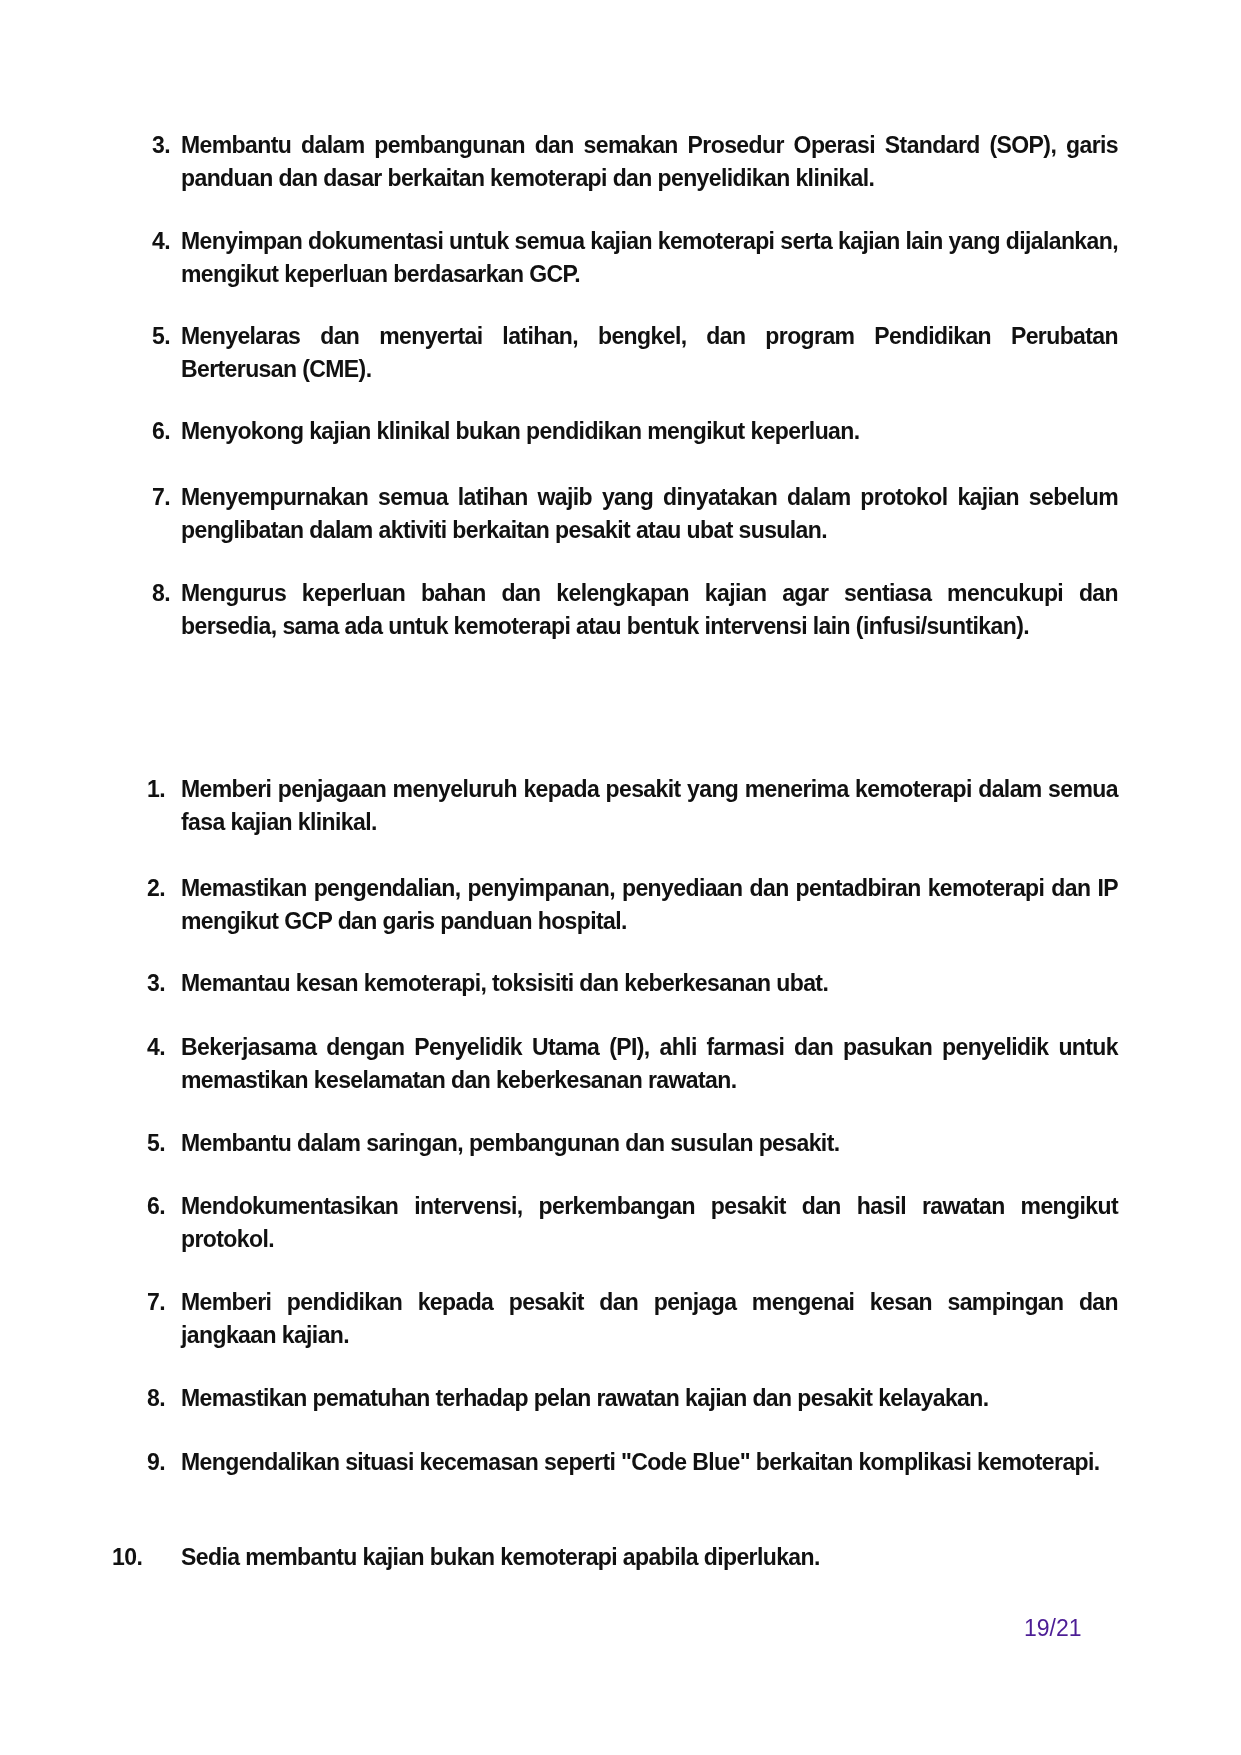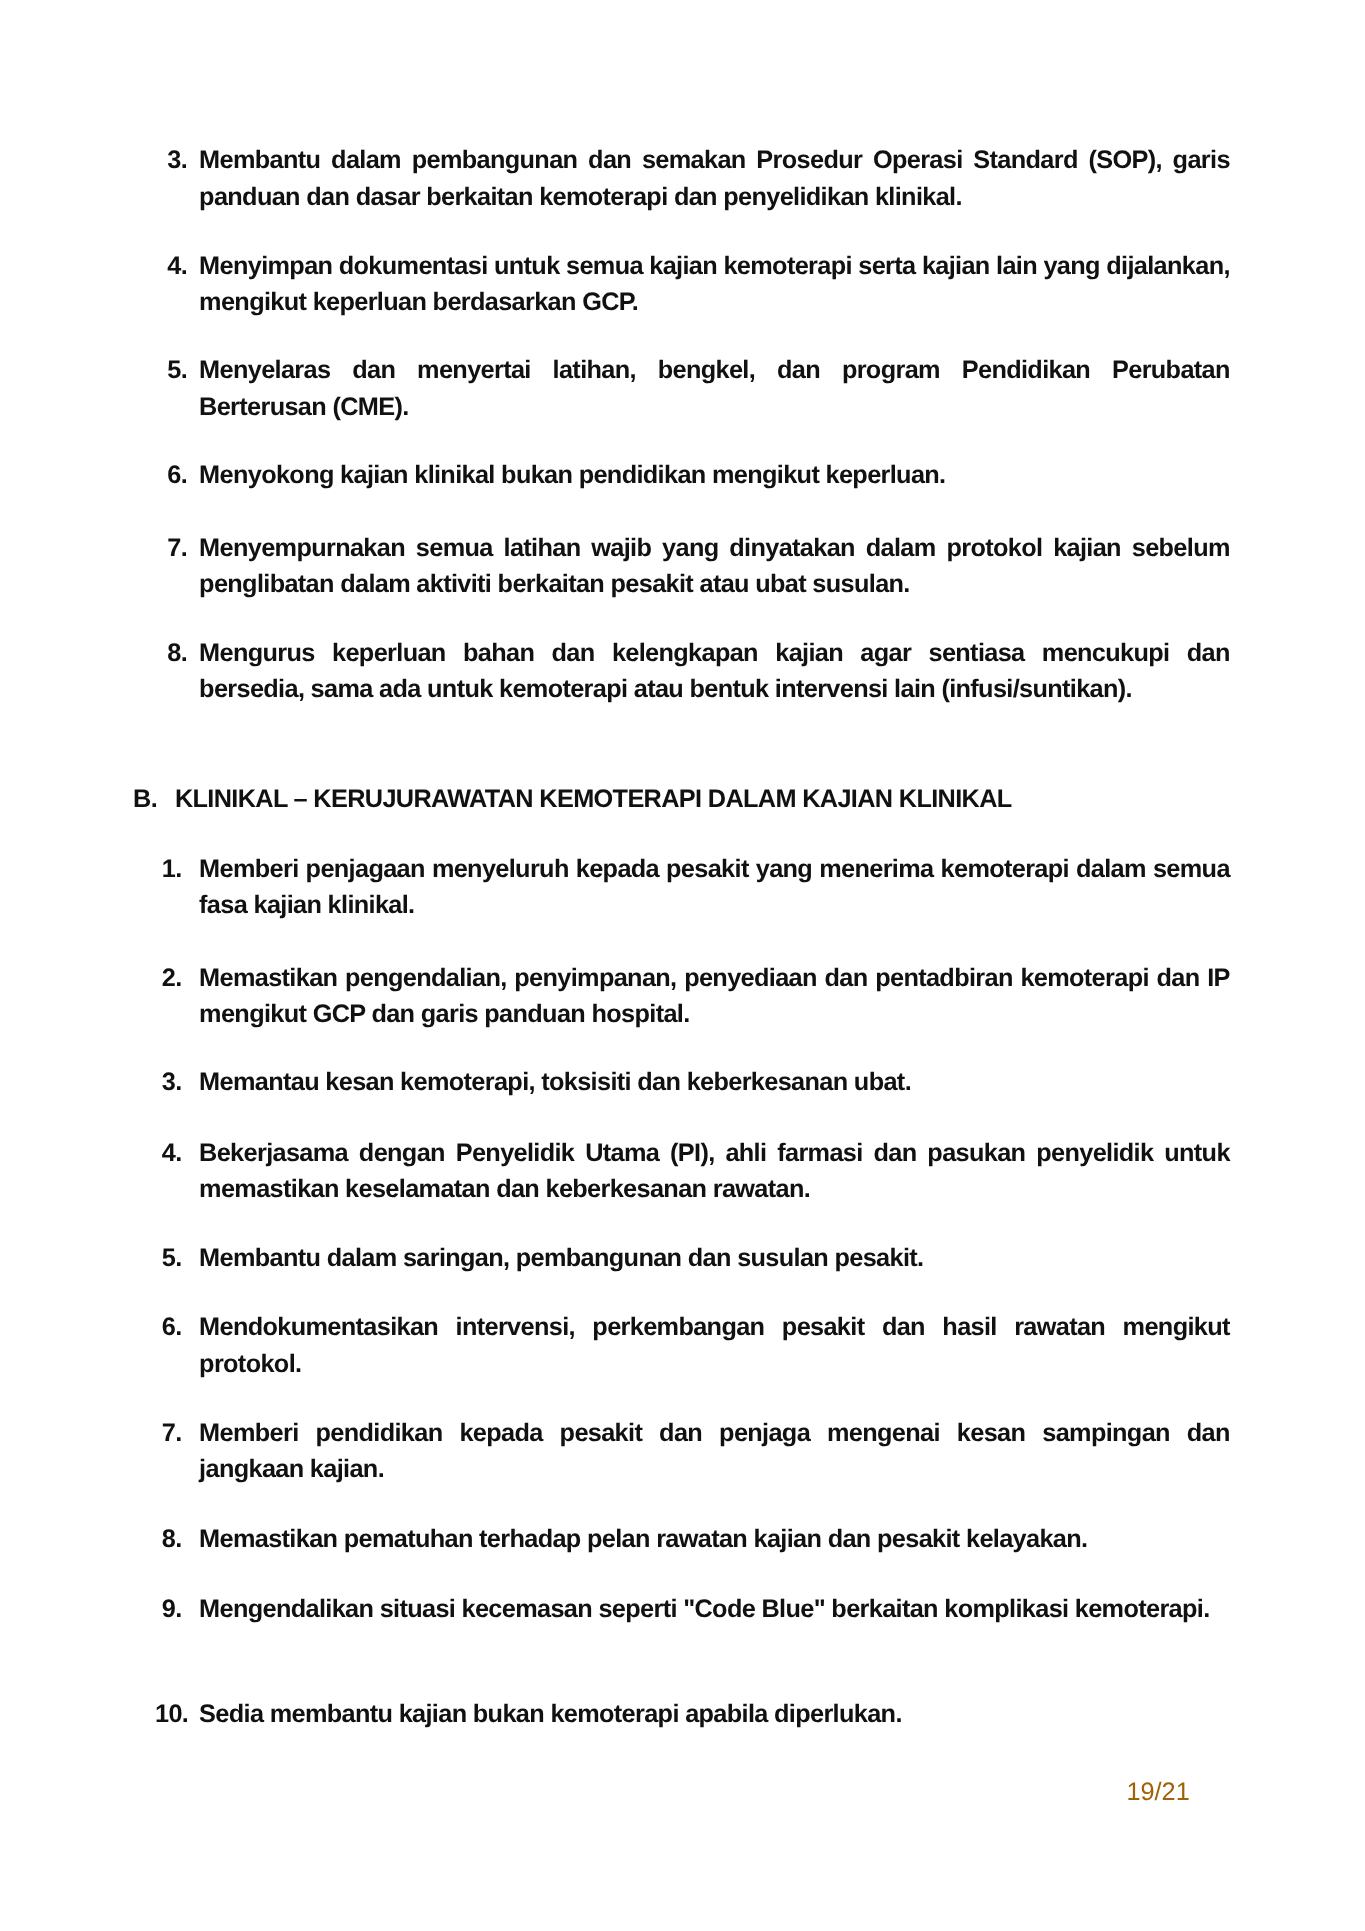--- a/index.html
+++ b/index.html
@@ -23,21 +23,21 @@
       text-align: justify; text-align-last: left;
     }
     .heading {
       position: absolute; left: 121px; top: 710px;
       font-weight: bold; font-size: 23px; line-height: 33px; letter-spacing: -0.6px;
       white-space: nowrap;
     }
     .heading .hl { display: inline-block; width: 38px; }
     .pagenum {
       position: absolute; left: 1024px; top: 1615px;
-      font-size: 23px; font-weight: normal; color: #a16207;
+      font-size: 23px; font-weight: normal; color: #4c1d95;
     }
   </style>
 </head>
 <body>
 
 <div class="page">
 
   <div class="list">
     <div class="item" style="top:129px">
       <span class="num" style="left:140px;width:30px">3.</span>
@@ -58,23 +58,20 @@
     <div class="item" style="top:481px">
       <span class="num" style="left:140px;width:30px">7.</span>
       <span class="text">Menyempurnakan semua latihan wajib yang dinyatakan dalam protokol kajian sebelum penglibatan dalam aktiviti berkaitan pesakit atau ubat susulan.</span>
     </div>
     <div class="item" style="top:577px">
       <span class="num" style="left:140px;width:30px">8.</span>
       <span class="text">Mengurus keperluan bahan dan kelengkapan kajian agar sentiasa mencukupi dan bersedia, sama ada untuk kemoterapi atau bentuk intervensi lain (infusi/suntikan).</span>
     </div>
   </div>
 
-  <div class="heading">
-    <span class="hl">B.</span><span>KLINIKAL – KERUJURAWATAN KEMOTERAPI DALAM KAJIAN KLINIKAL</span>
-  </div>
 
   <div class="list">
     <div class="item" style="top:773px">
       <span class="num" style="left:130px;width:35px">1.</span>
       <span class="text">Memberi penjagaan menyeluruh kepada pesakit yang menerima kemoterapi dalam semua fasa kajian klinikal.</span>
     </div>
     <div class="item" style="top:872px">
       <span class="num" style="left:130px;width:35px">2.</span>
       <span class="text">Memastikan pengendalian, penyimpanan, penyediaan dan pentadbiran kemoterapi dan IP mengikut GCP dan garis panduan hospital.</span>
     </div>
@@ -100,19 +97,19 @@
     </div>
     <div class="item" style="top:1382px">
       <span class="num" style="left:130px;width:35px">8.</span>
       <span class="text">Memastikan pematuhan terhadap pelan rawatan kajian dan pesakit kelayakan.</span>
     </div>
     <div class="item" style="top:1446px">
       <span class="num" style="left:130px;width:35px">9.</span>
       <span class="text">Mengendalikan situasi kecemasan seperti "Code Blue" berkaitan komplikasi kemoterapi.</span>
     </div>
     <div class="item" style="top:1541px">
-      <span class="num" style="left:132px;width:48px;text-align:center">10.</span>
+      <span class="num" style="left:112px;width:48px;text-align:left">10.</span>
       <span class="text">Sedia membantu kajian bukan kemoterapi apabila diperlukan.</span>
     </div>
   </div>
 
   <div class="pagenum">19/21</div>
 </div>
 
 </body></html>

